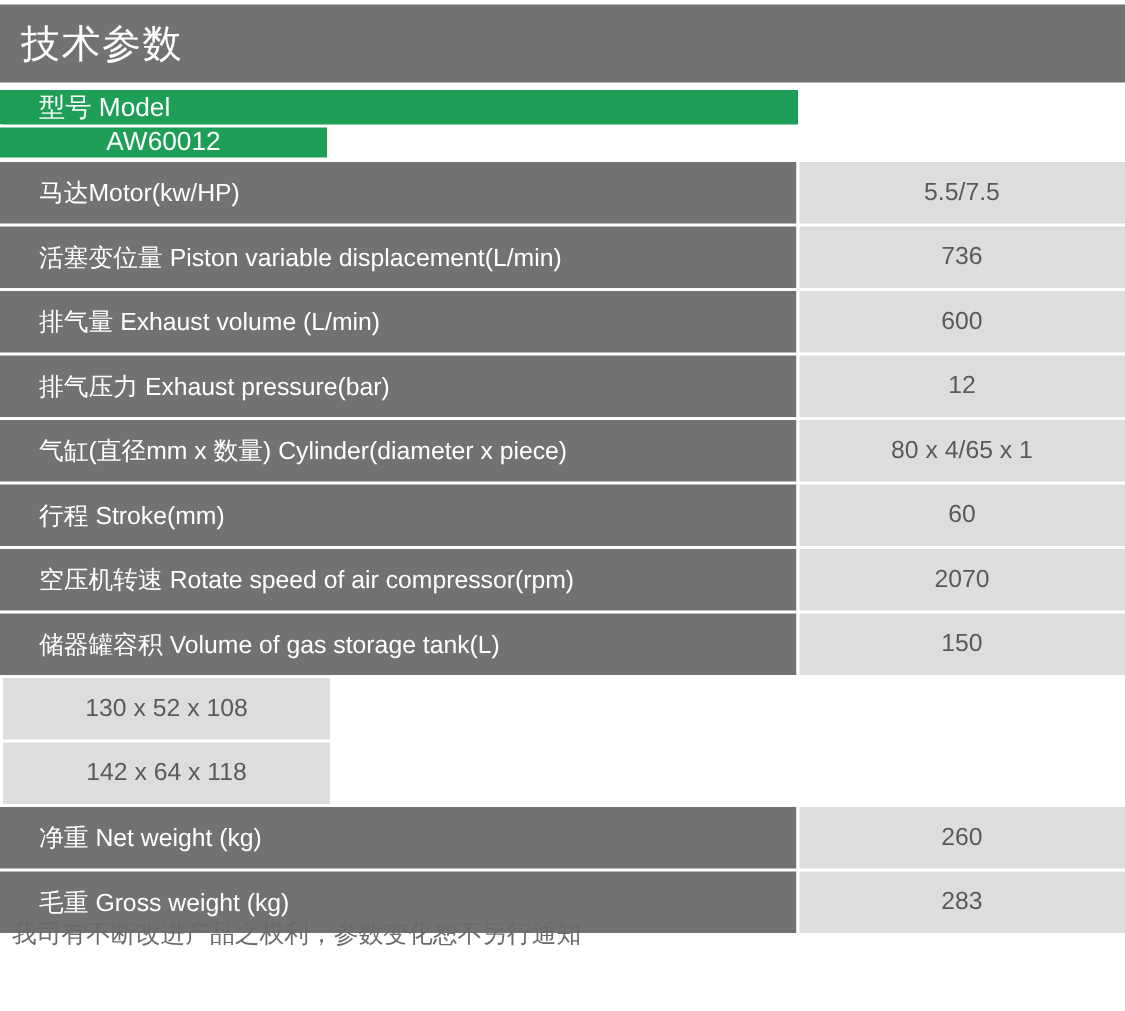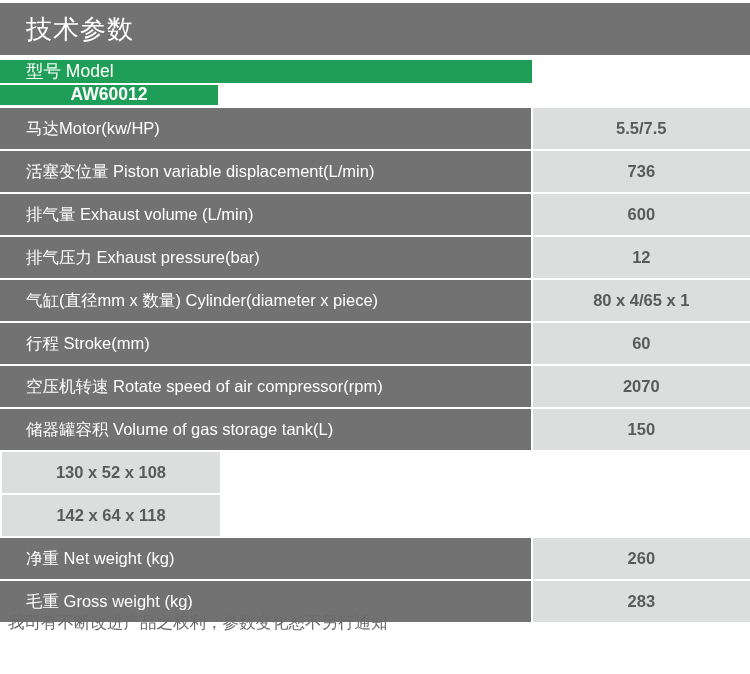--- a/index.html
+++ b/index.html
@@ -31,21 +31,21 @@
     height: 52px;
     background: #727272;
     display: flex;
     align-items: center;
     box-sizing: border-box;
   }
   .title-text {
     color: #ffffff;
     font-size: 26px;
     letter-spacing: 1px;
-    padding-left: 26px;
+    padding-left: 14px;
     line-height: 1;
     white-space: nowrap;
   }
 
   
   .spec-table {
     position: absolute;
     left: 0;
     top: 60px;
     width: 750px;
@@ -76,21 +76,20 @@
     width: 218px;
     display: flex;
     align-items: center;
     justify-content: center;
     background: #dcdedd;
     color: #5a5a5a;
     font-size: 16.5px;
     box-sizing: border-box;
     white-space: nowrap;
     overflow: hidden;
-    font-weight: bold;
   }
 
   
   .spec-row.is-header .cell-label {
     background: #1e9e57;
     color: #ffffff;
     font-size: 17.5px;
   }
   .spec-row.is-header .cell-value {
     background: #1e9e57;

